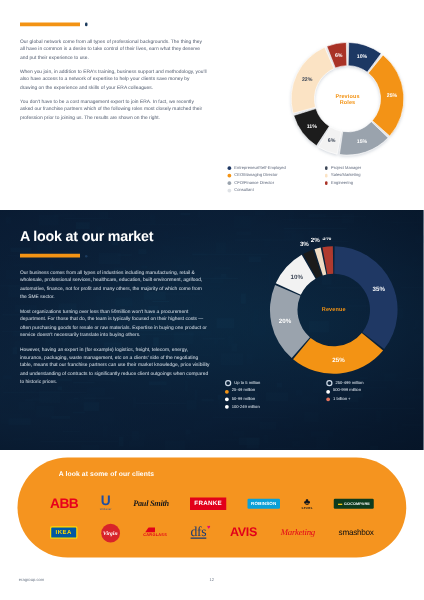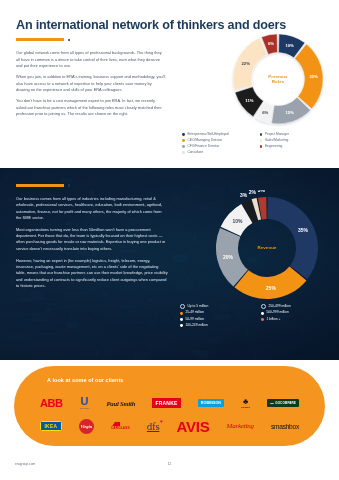--- a/index.html
+++ b/index.html
@@ -96,36 +96,35 @@
   .lg-spurs .nm{font-size:2.2px;color:#10151c;letter-spacing:0.3px;font-weight:bold;}
   .lg-gocompare{background:#0d3b1e;color:#ffffff;font-size:3px;font-weight:bold;padding:2px 3px;border-radius:1px;letter-spacing:0.1px;display:flex;align-items:center;gap:1.4px;}
   .lg-gocompare .tache{color:#f1c40f;font-size:3.4px;}
   .lg-ikea{background:#0058a3;color:#ffdb00;font-size:4.8px;font-weight:bold;padding:1.4px 3.4px;border-radius:1.5px;letter-spacing:0.4px;border:1px solid #ffdb00;}
   .lg-virgin{width:15px;height:15px;border-radius:50%;background:#d8232a;color:#fff;display:flex;align-items:center;justify-content:center;font-style:italic;font-weight:bold;font-size:4.4px;font-family:"Liberation Serif",serif;}
   .lg-carglass{display:flex;flex-direction:column;align-items:center;gap:0.4px;}
   .lg-carglass .bar{width:16px;height:4.6px;background:linear-gradient(90deg,#e2001a 0 52%,#f5941f 52% 100%);clip-path:polygon(0 100%,18% 0,100% 0,100% 100%);}
   .lg-carglass .nm{font-size:3.1px;font-weight:bold;color:#e2001a;letter-spacing:0.2px;}
   .lg-dfs{position:relative;font-family:"Liberation Serif",serif;font-size:11px;color:#1a3a73;letter-spacing:-0.3px;text-decoration:underline;}
   .lg-dfs .heart{position:absolute;right:-3px;top:-1px;color:#e5007d;font-size:4.6px;}
-  .lg-avis{font-size:15px;font-weight:bold;color:#e2001a;letter-spacing:-0.2px;}
+  .lg-avis{font-size:10px;font-weight:bold;color:#e2001a;letter-spacing:-0.2px;}
   .lg-clinters{font-family:"Liberation Serif",serif;font-style:italic;font-size:7px;color:#e2001a;letter-spacing:-0.2px;}
   .lg-smashbox{font-size:6.6px;color:#111111;letter-spacing:-0.25px;font-weight:500;}
 
   
   .footer{position:absolute;left:0;right:0;bottom:6px;height:12px;}
   .footer .site{position:absolute;left:15px;top:0;font-size:3.3px;color:#6b7686;}
   .footer .pg{position:absolute;left:0;right:0;top:0;text-align:center;font-size:3.3px;color:#6b7686;}
 </style>
 </head>
 <body>
 
 <div class="page">
 
   <section class="sec1">
-    <h1 class="h1">An international network of thinkers and doers</h1>
     <div class="rule"></div>
 
     <div class="body-col">
       <p class="p">Our global network come from all types of professional backgrounds. The thing they all have in common is a desire to take control of their lives, earn what they deserve and put their experience to use.</p>
       <p class="p">When you join, in addition to ERA's training, business support and methodology, you'll also have access to a network of expertise to help your clients save money by drawing on the experience and skills of your ERA colleagues.</p>
       <p class="p">You don't have to be a cost management expert to join ERA. In fact, we recently asked our franchise partners which of the following roles most closely matched their profession prior to joining us. The results are shown on the right.</p>
     </div>
 
     <div class="donut1-wrap">
       <div class="donut">
@@ -509,20 +508,21 @@
           <rect x="226.0" y="7.2" width="53.2" height="0.6" fill="#3aa8d0" opacity="0.22"></rect>
           <rect x="90.0" y="52.1" width="69.0" height="0.6" fill="#3aa8d0" opacity="0.15"></rect>
           <rect x="325.1" y="162.5" width="17.9" height="0.6" fill="#3aa8d0" opacity="0.16"></rect>
           <rect x="136.1" y="115.7" width="34.7" height="0.6" fill="#3aa8d0" opacity="0.12"></rect>
           <rect x="335.0" y="1.8" width="25.3" height="0.6" fill="#3aa8d0" opacity="0.31"></rect>
         </g>
     </svg>
     <div class="vig"></div>
 
     <div class="sec2-inner">
+      <h2 class="h2">A look at our market</h2>
       <div class="rule"></div>
       <p class="p-light">Our business comes from all types of industries including manufacturing, retail &amp; wholesale, professional services, healthcare, education, built environment, agrifood, automotive, finance, not for profit and many others, the majority of which come from the SME sector.</p>
       <p class="p-light">Most organizations turning over less than 50million won't have a procurement department. For those that do, the team is typically focused on their highest costs — often purchasing goods for resale or raw materials. Expertise in buying one product or service doesn't necessarily translate into buying others.</p>
       <p class="p-light">However, having an expert in (for example) logistics, freight, telecom, energy, insurance, packaging, waste management, etc on a clients' side of the negotiating table, means that our franchise partners can use their market knowledge, price visibility and understanding of contracts to significantly reduce client outgoings when compared to historic prices.</p>
     </div>
 
     <div class="donut2-wrap">
       <div class="donut">
         <svg viewBox="0 0 100 100">
           <g id="d2-slices">

